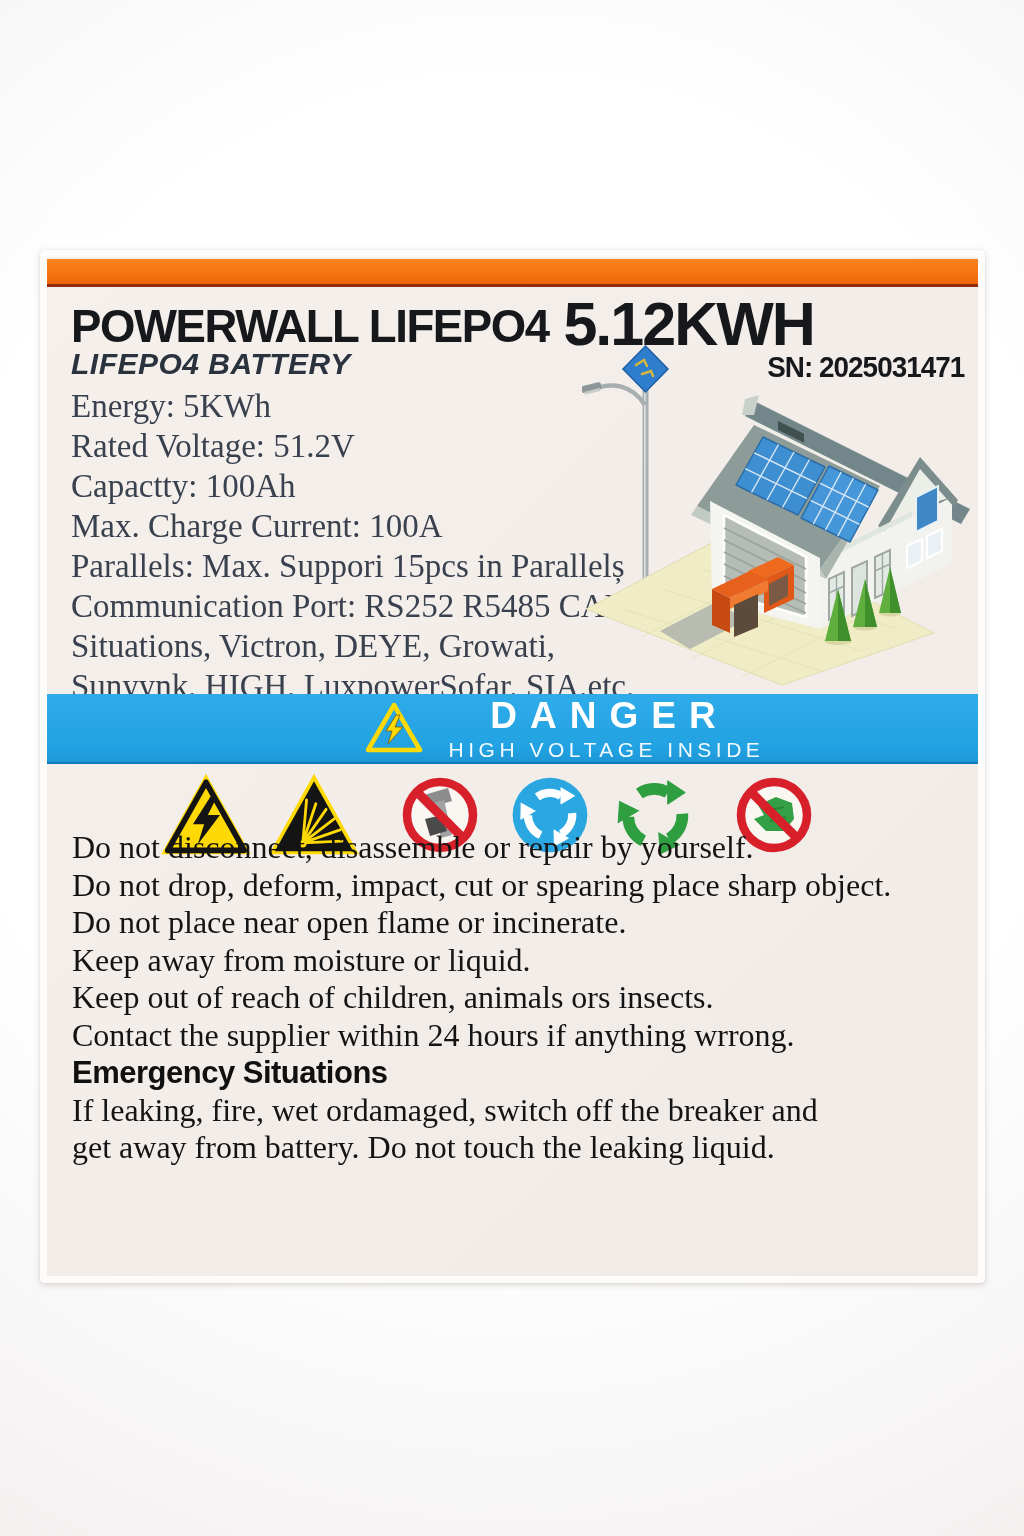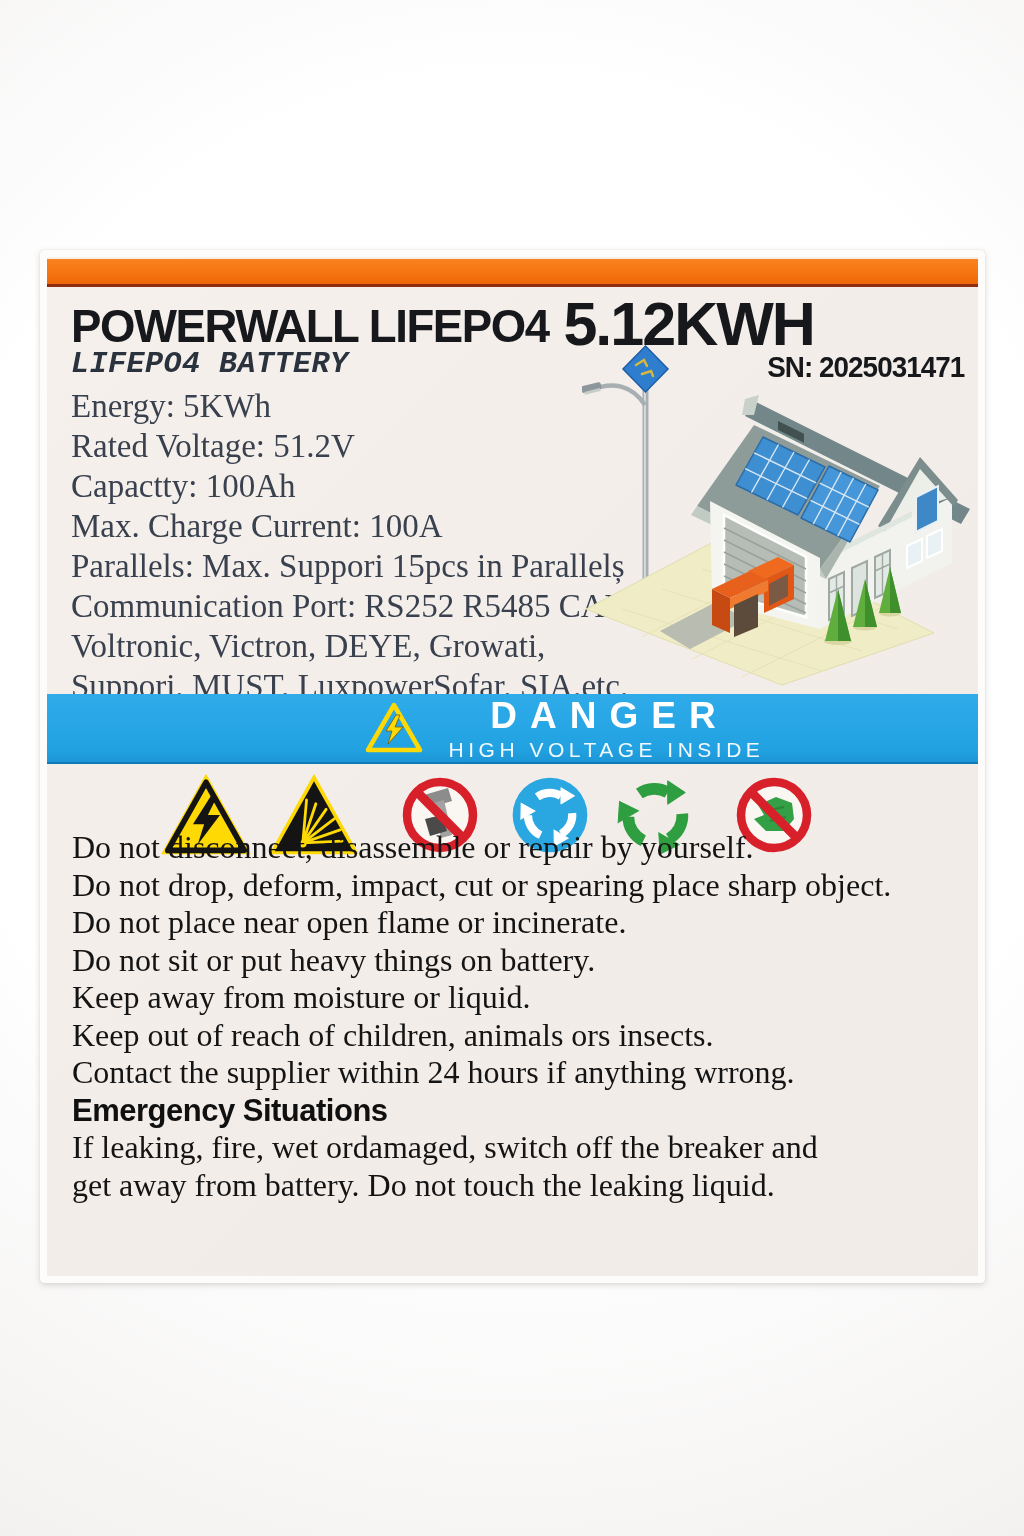--- a/index.html
+++ b/index.html
@@ -27,21 +27,21 @@
   .title-main{
     display:inline-block;font-weight:bold;font-size:47px;letter-spacing:-1.5px;
     transform:scaleX(.97);transform-origin:left bottom;vertical-align:baseline;
   }
   .title-cap{
     display:inline-block;font-weight:bold;font-size:61px;letter-spacing:-2px;
     vertical-align:baseline;line-height:1;position:relative;top:3px;
   }
   .subtitle{
     position:absolute;left:24px;top:90px;
-    font-family:Liberation Mono, monospace;font-style:italic;font-weight:bold;
+    font-family:Liberation Sans, sans-serif;font-style:italic;font-weight:bold;
     font-size:30px;color:#2a333d;letter-spacing:.5px;
   }
   .serial{
     position:absolute;right:14px;top:94px;font-weight:bold;font-size:29px;
     letter-spacing:-1px;color:#17181b;transform:scaleX(.96);transform-origin:right center;
     white-space:nowrap;
   }
   .specs{
     position:absolute;left:24px;top:129px;
     font-family:"Liberation Serif", serif;font-size:33px;line-height:40px;
@@ -90,22 +90,22 @@
     <div class="subtitle">LIFEPO4 BATTERY</div>
     <div class="serial">SN: 2025031471</div>
 
     <div class="specs">
       <div>Energy: 5KWh</div>
       <div>Rated Voltage: 51.2V</div>
       <div>Capactty: 100Ah</div>
       <div>Max. Charge Current: 100A</div>
       <div>Parallels: Max. Suppori 15pcs in Parallelș</div>
       <div>Communication Port: RS252 R5485 CAN</div>
-      <div>Voltronic, Victron, DEYE, Growati,</div>
-      <div>Suppori, MUST, LuxpowerSofar, SIA,etc.</div>
+      <div>Situations, Victron, DEYE, Growati,</div>
+      <div>Sunyynk, HIGH, LuxpowerSofar, SIA,etc.</div>
     </div>
 
     <svg class="illustration" viewBox="0 0 396 352">
 
       <g>
         <ellipse cx="64" cy="264" rx="10" ry="3.5" fill="#d8dbd2"></ellipse>
         <rect x="60.5" y="46" width="6" height="218" fill="#a7afb2"></rect>
         <rect x="62" y="46" width="1.8" height="218" fill="#d7dcde"></rect>
         <path d="M63,64 C50,44 30,40 10,49" fill="none" stroke="#a7afb2" stroke-width="4.5"></path>
         <g transform="rotate(-14 10 49)">
@@ -272,21 +272,20 @@
         <path d="M-8,-4 L10,-8 M-4,6 L12,2" stroke="#2a8438" stroke-width="2" fill="none"></path>
         <circle cx="0" cy="0" r="33" fill="none" stroke="#d7202a" stroke-width="8.5"></circle>
         <rect x="-36" y="-4.5" width="72" height="9" fill="#d7202a" transform="rotate(45)"></rect>
       </svg>
     </div>
 
     <div class="warnings">
       <div>Do not disconnect, disassemble or repair by yourself.</div>
       <div>Do not drop, deform, impact, cut or spearing place sharp object.</div>
       <div>Do not place near open flame or incinerate.</div>
-      <div>Do not sit or put heavy things on battery.</div>
       <div>Keep away from moisture or liquid.</div>
       <div>Keep out of reach of children, animals ors insects.</div>
       <div>Contact the supplier within 24 hours if anything wrrong.</div>
       <div class="emergency-heading">Emergency Situations</div>
       <div>If leaking, fire, wet ordamaged, switch off the breaker and</div>
       <div>get away from battery. Do not touch the leaking liquid.</div>
     </div>
 
   </div>
 </div>

